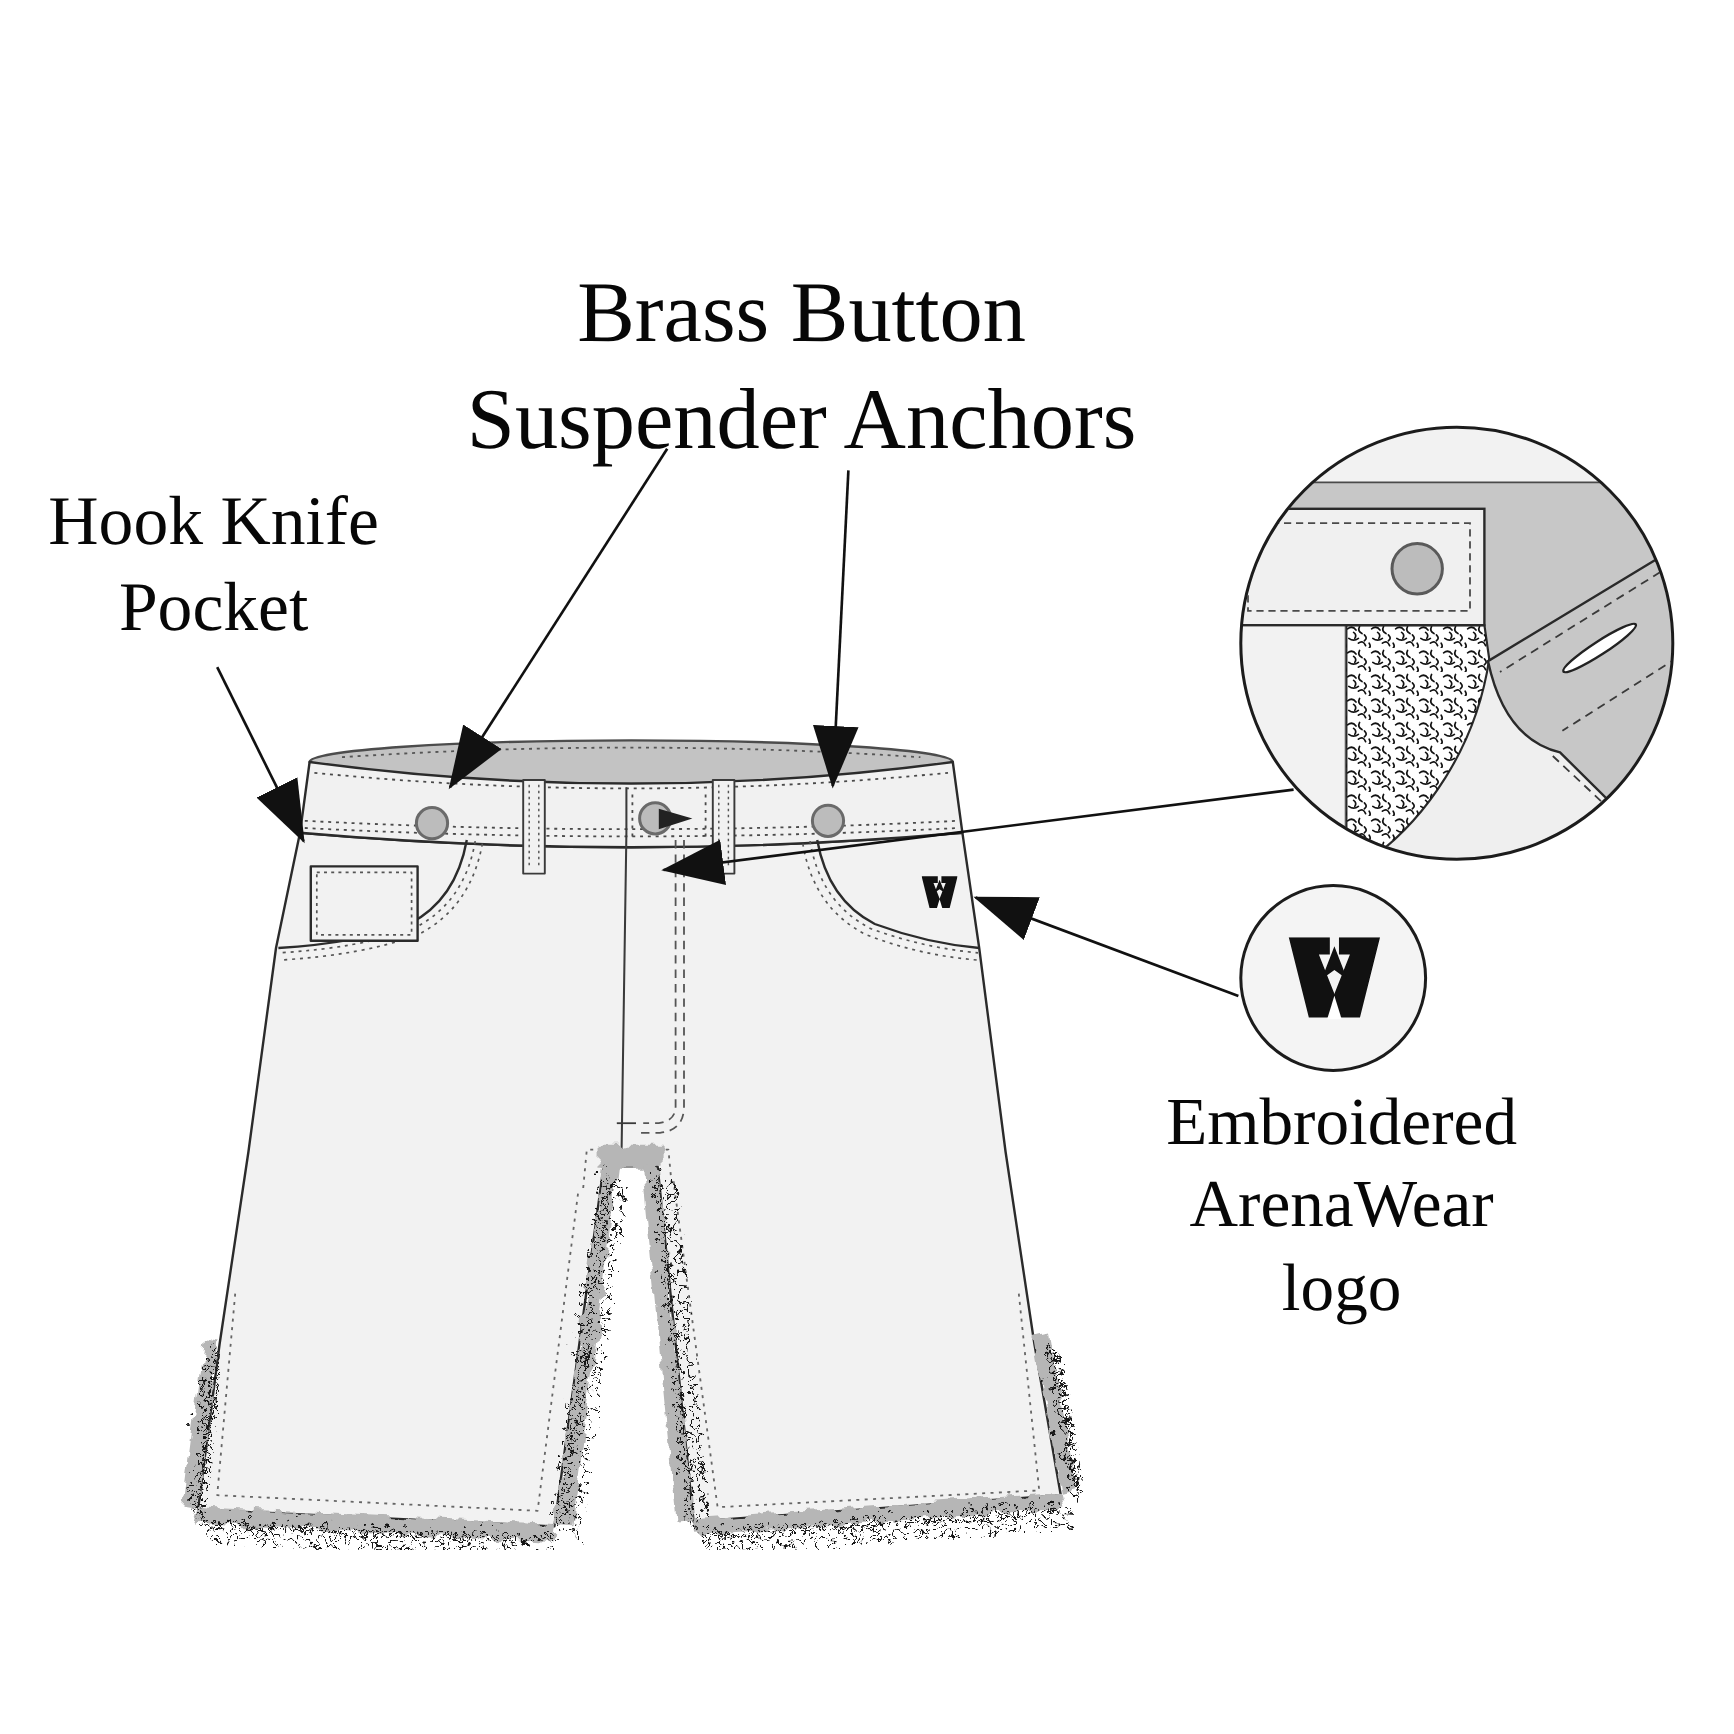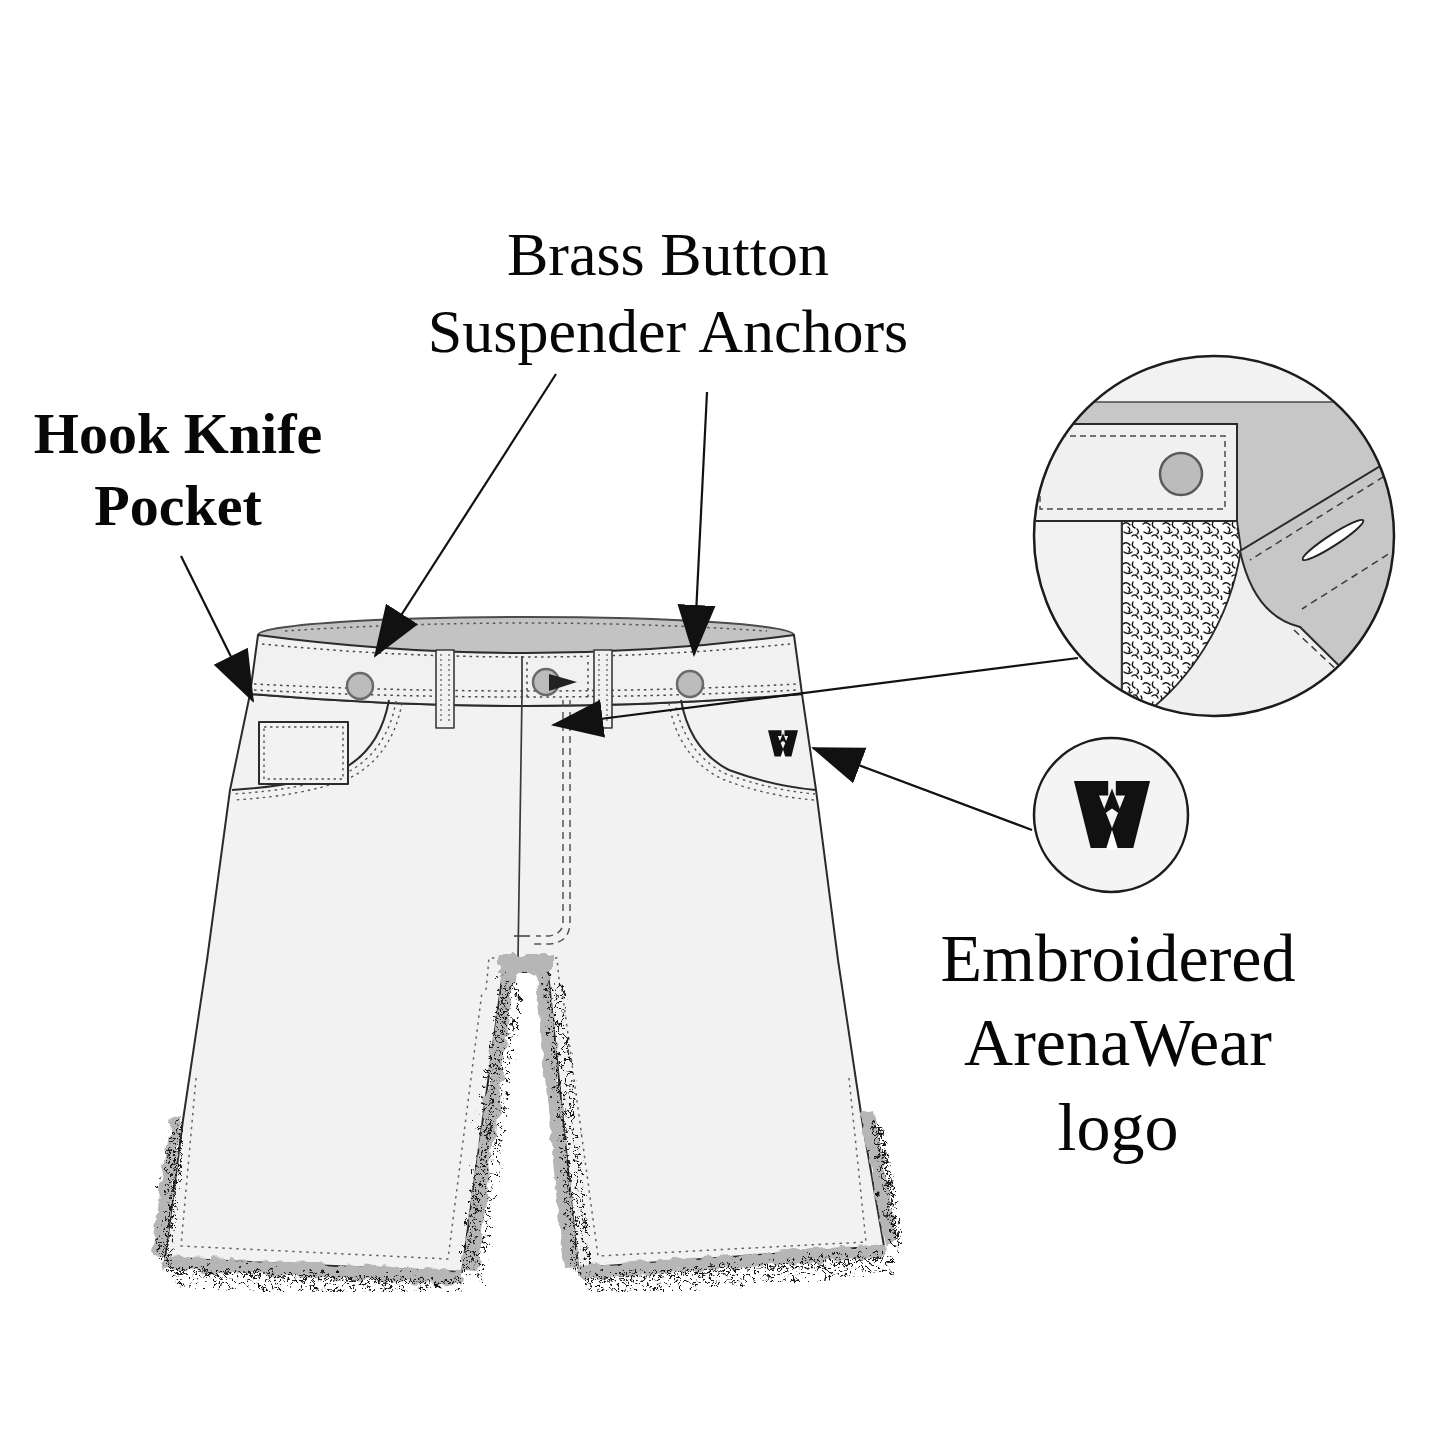--- a/index.html
+++ b/index.html
@@ -1,24 +1,24 @@
 <!DOCTYPE html>
 <html><head>
 <meta charset="utf-8">
 <style>
   html,body{margin:0;padding:0;background:#ffffff;}
   .canvas{position:relative;width:1445px;height:1445px;background:#ffffff;overflow:hidden;
           font-family:"Liberation Serif","DejaVu Serif",serif;}
   .canvas svg{position:absolute;left:0;top:0;}
   .lbl{position:absolute;transform:translateX(-50%);text-align:center;white-space:pre-line;
        color:#070707;line-height:1.24;}
-  .lbl-brass{left:668px;top:216px;font-size:62px;}
+  .lbl-brass{left:668px;top:216px;font-size:72px;}
   .lbl-hookloop{left:1230px;top:176px;font-size:58px;}
-  .lbl-hookknife{left:178px;top:398px;font-size:58px;font-weight:bold;}
-  .lbl-embroidered{left:1118px;top:901px;font-size:68px;margin-top:15px;}
+  .lbl-hookknife{left:178px;top:398px;font-size:58px;}
+  .lbl-embroidered{left:1118px;top:901px;font-size:56px;}
 </style>
 </head>
 <body>
 
 <div class="canvas">
 
 <svg width="1445" height="1445" viewBox="0 0 1445 1445">
   <defs>
     <filter id="rough" x="-30%" y="-30%" width="160%" height="160%">
       <feTurbulence type="fractalNoise" baseFrequency="0.085" numOctaves="2" seed="4" result="n"></feTurbulence>

